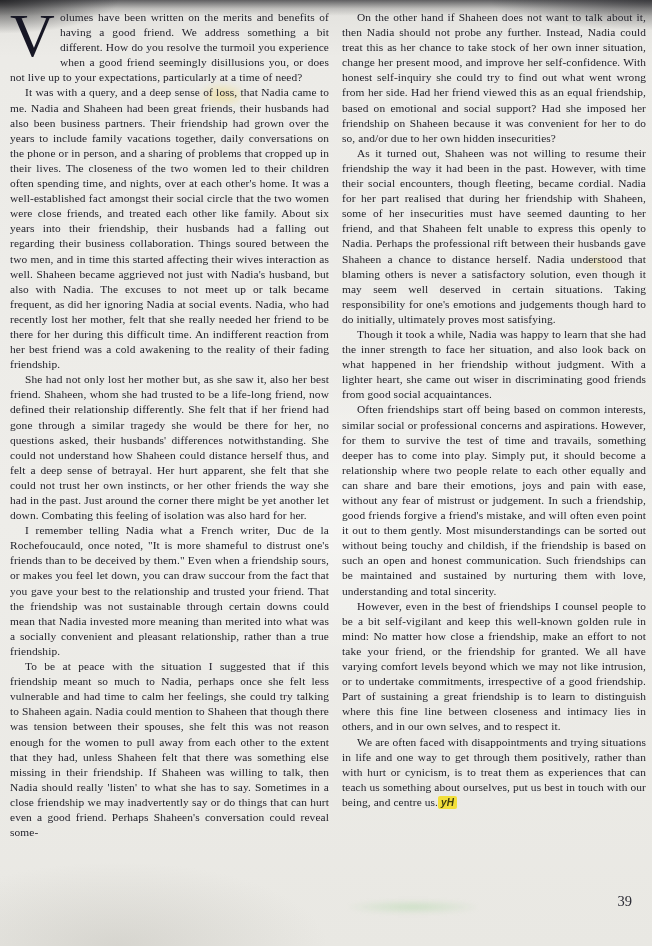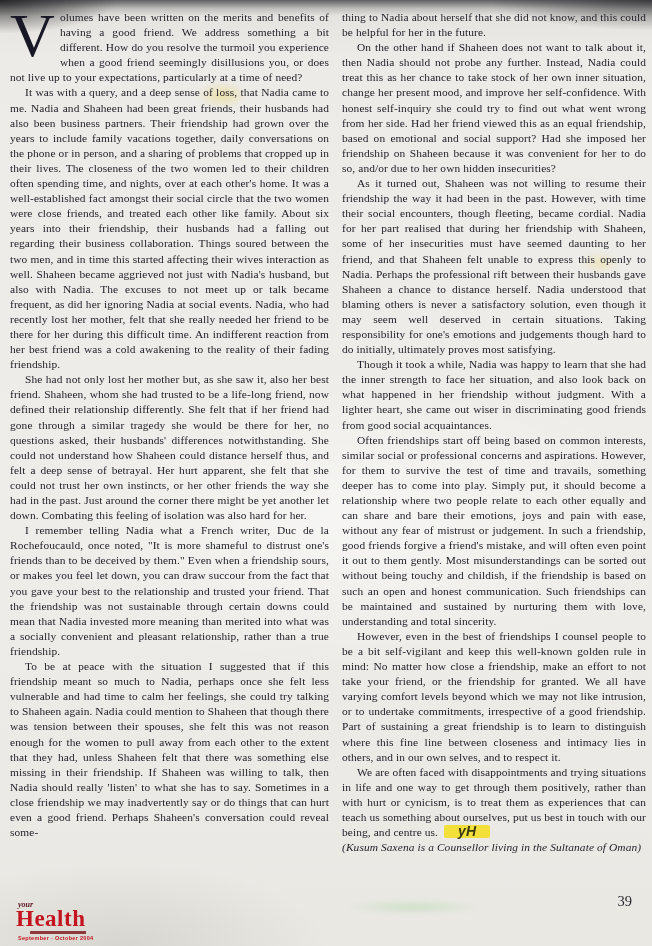--- a/index.html
+++ b/index.html
@@ -73,24 +73,24 @@
     color:#171725;
     font-family:"Liberation Serif", serif;
   }
   .endmark {
     display:inline-block;
     background:#f2df3a;
     color:#3a3a10;
     font-family:"Liberation Sans", sans-serif;
     font-style:italic;
     font-weight:bold;
-    font-size:14px;
+    font-size:10px;
     line-height:11px;
-    padding:1px 14px;
-    margin-left:6px;
+    padding:1px 3px;
+    margin-left:0;
     border-radius:2px;
     text-indent:0;
   }
   .byline {
     margin-top:14px;
     font-style:italic;
     font-size:11.6px;
     text-align:right;
     text-indent:0 !important;
     color:#1e1e28;
@@ -158,34 +158,26 @@
 
     <div class="col col-left">
       <p class="no-indent"><span class="dropcap">V</span><span>olumes have been written on the merits and benefits of having a good friend. We address something a bit different.  How do you resolve the turmoil you experience when a good friend seemingly disillusions you, or does not live up to your expectations, particularly at a time of need?</span></p>
       <p>It was with a query, and a deep sense of loss, that Nadia came to me.  Nadia and Shaheen had been great friends, their husbands had also been business partners.  Their friendship had grown over the years to include family vacations together, daily conversations on the phone or in person, and a sharing of problems that cropped up in their lives.  The closeness of the two women led to their children often spending time, and nights, over at each other's home.  It was a well-established fact amongst their social circle that the two women were close friends, and treated each other like family.  About six years into their friendship, their husbands had a falling out regarding their business collaboration.  Things soured between the two men, and in time this started affecting their wives interaction as well.  Shaheen became aggrieved not just with Nadia's husband, but also with Nadia.  The excuses to not meet up or talk became frequent, as did her ignoring Nadia at social events.  Nadia, who had recently lost her mother, felt that she really needed her friend to be there for her during this difficult time.  An indifferent reaction from her best friend was a cold awakening to the reality of their fading friendship.</p>
       <p>She had not only lost her mother but, as she saw it, also her best friend.  Shaheen, whom she had trusted to be a life-long friend, now defined their relationship differently.  She felt that if her friend had gone through a similar tragedy she would be there for her, no questions asked, their husbands' differences notwithstanding.  She could not understand how Shaheen could distance herself thus, and felt a deep sense of betrayal.  Her hurt apparent, she felt that she could not trust her own instincts, or her other friends the way she had in the past. Just around the corner there might be yet another let down.  Combating this feeling of isolation was also hard for her.</p>
       <p>I remember telling Nadia what a French writer, Duc de la Rochefoucauld, once noted, "It is more shameful to distrust one's friends than to be deceived by them."  Even when a friendship sours, or makes you feel let down, you can draw succour from the fact that you gave your best to the relationship and trusted your friend.  That the friendship was not sustainable through certain downs could mean that Nadia invested more meaning than merited into what was a socially convenient and pleasant relationship, rather than a true friendship.</p>
       <p>To be at peace with the situation I suggested that if this friendship meant so much to Nadia, perhaps once she felt less vulnerable and had time to calm her feelings, she could try talking to Shaheen again.  Nadia could mention to Shaheen that though there was tension between their spouses, she felt this was not reason enough for the women to pull away from each other to the extent that they had, unless Shaheen felt that there was something else missing in their friendship.  If Shaheen was willing to talk, then Nadia should really 'listen' to what she has to say.  Sometimes in a close friendship we may inadvertently say or do things that can hurt even a good friend.  Perhaps Shaheen's conversation could reveal some-</p>
     </div>
 
     <div class="col col-right">
-      <p class="no-indent">thing to Nadia about herself that she did not know, and this could be helpful for her in the future.</p>
       <p>On the other hand if Shaheen does not want to talk about it, then Nadia should not probe any further.  Instead, Nadia could treat this as her chance to take stock of her own inner situation, change her present mood, and improve her self-confidence. With honest self-inquiry she could try to find out what went wrong from her side.  Had her friend viewed this as an equal friendship, based on emotional and social support? Had she imposed her friendship on Shaheen because it was convenient for her to do so, and/or due to her own hidden insecurities?</p>
       <p>As it turned out, Shaheen was not willing to resume their friendship the way it had been in the past.  However, with time their social encounters, though fleeting, became cordial. Nadia for her part realised that during her friendship with Shaheen, some of her insecurities must have seemed daunting to her friend, and that Shaheen felt unable to express this openly to Nadia.  Perhaps the professional rift between their husbands gave Shaheen a chance to distance herself.  Nadia understood that blaming others is never a satisfactory solution, even though it may seem well deserved in certain situations.  Taking responsibility for one's emotions and judgements though hard to do initially, ultimately proves most satisfying.</p>
       <p>Though it took a while, Nadia was happy to learn that she had the inner strength to face her situation, and also look back on what happened in her friendship without judgment.  With a lighter heart, she came out wiser in discriminating good friends from good social acquaintances.</p>
       <p>Often friendships start off being based on common interests, similar social or professional concerns and aspirations. However, for them to survive the test of time and travails, something deeper has to come into play.  Simply put, it should become a relationship where two people relate to each other equally and can share and bare their emotions, joys and pain with ease, without any fear of mistrust or judgement.  In such a friendship, good friends forgive a friend's mistake, and will often even point it out to them gently.  Most misunderstandings can be sorted out without being touchy and childish, if the friendship is based on such an open and honest communication.  Such friendships can be maintained and sustained by nurturing them with love, understanding and total sincerity.</p>
       <p>However, even in the best of friendships I counsel people to be a bit self-vigilant and keep this well-known golden rule in mind:  No matter how close a friendship, make an effort to not take your friend, or the friendship for granted.  We all have varying comfort levels beyond which we may not like intrusion, or to undertake commitments, irrespective of a good friendship.  Part of sustaining a great friendship is to learn to distinguish where this fine line between closeness and intimacy lies in others, and in our own selves, and to respect it.</p>
       <p><span>We are often faced with disappointments and trying situations in life and one way to get through them positively, rather than with hurt or cynicism, is to treat them as experiences that can teach us something about ourselves, put us best in touch with our being, and centre us.</span><span class="endmark">yH</span></p>
-      <p class="byline">(Kusum Saxena is a Counsellor living in the Sultanate of Oman)</p>
     </div>
 
   </div>
 
-  <div class="logo">
-    <span class="your">your</span>
-    <span class="health">Health</span>
-    <span class="tagline-bar"></span>
-    <span class="issue">September - October 2004</span>
-  </div>
 
   <div class="page-number">39</div>
 
 </div>
 
 </body></html>

